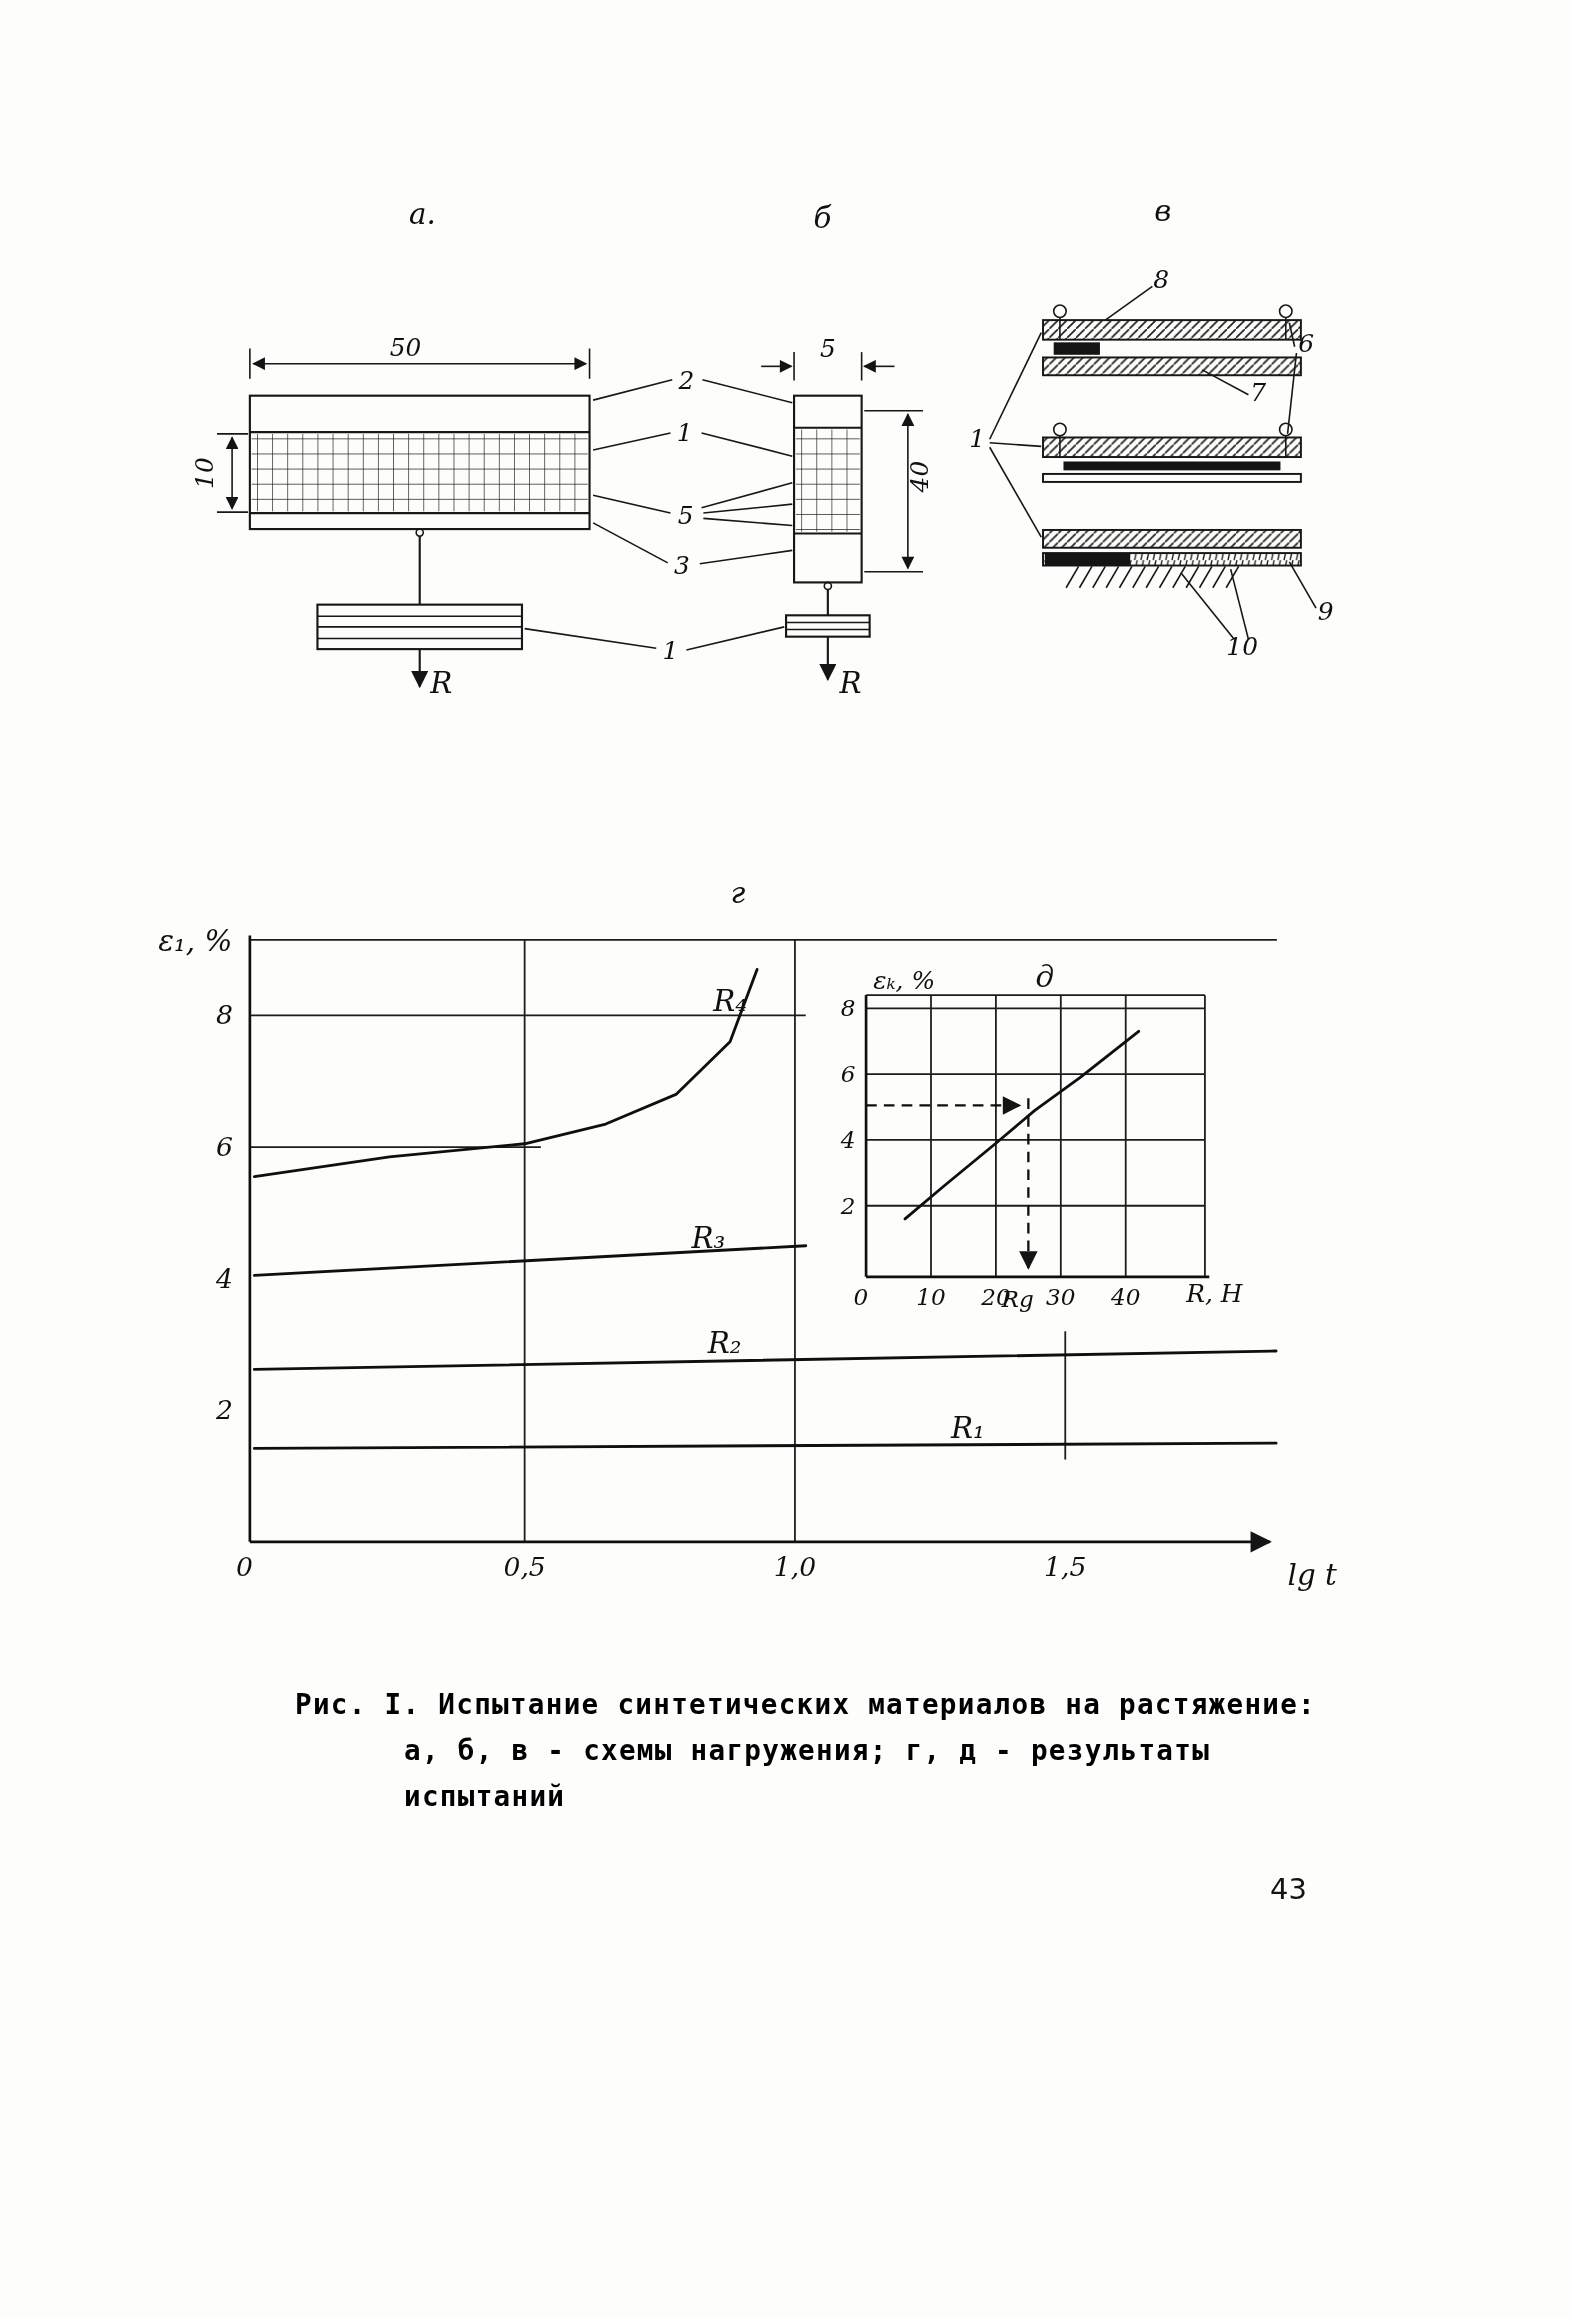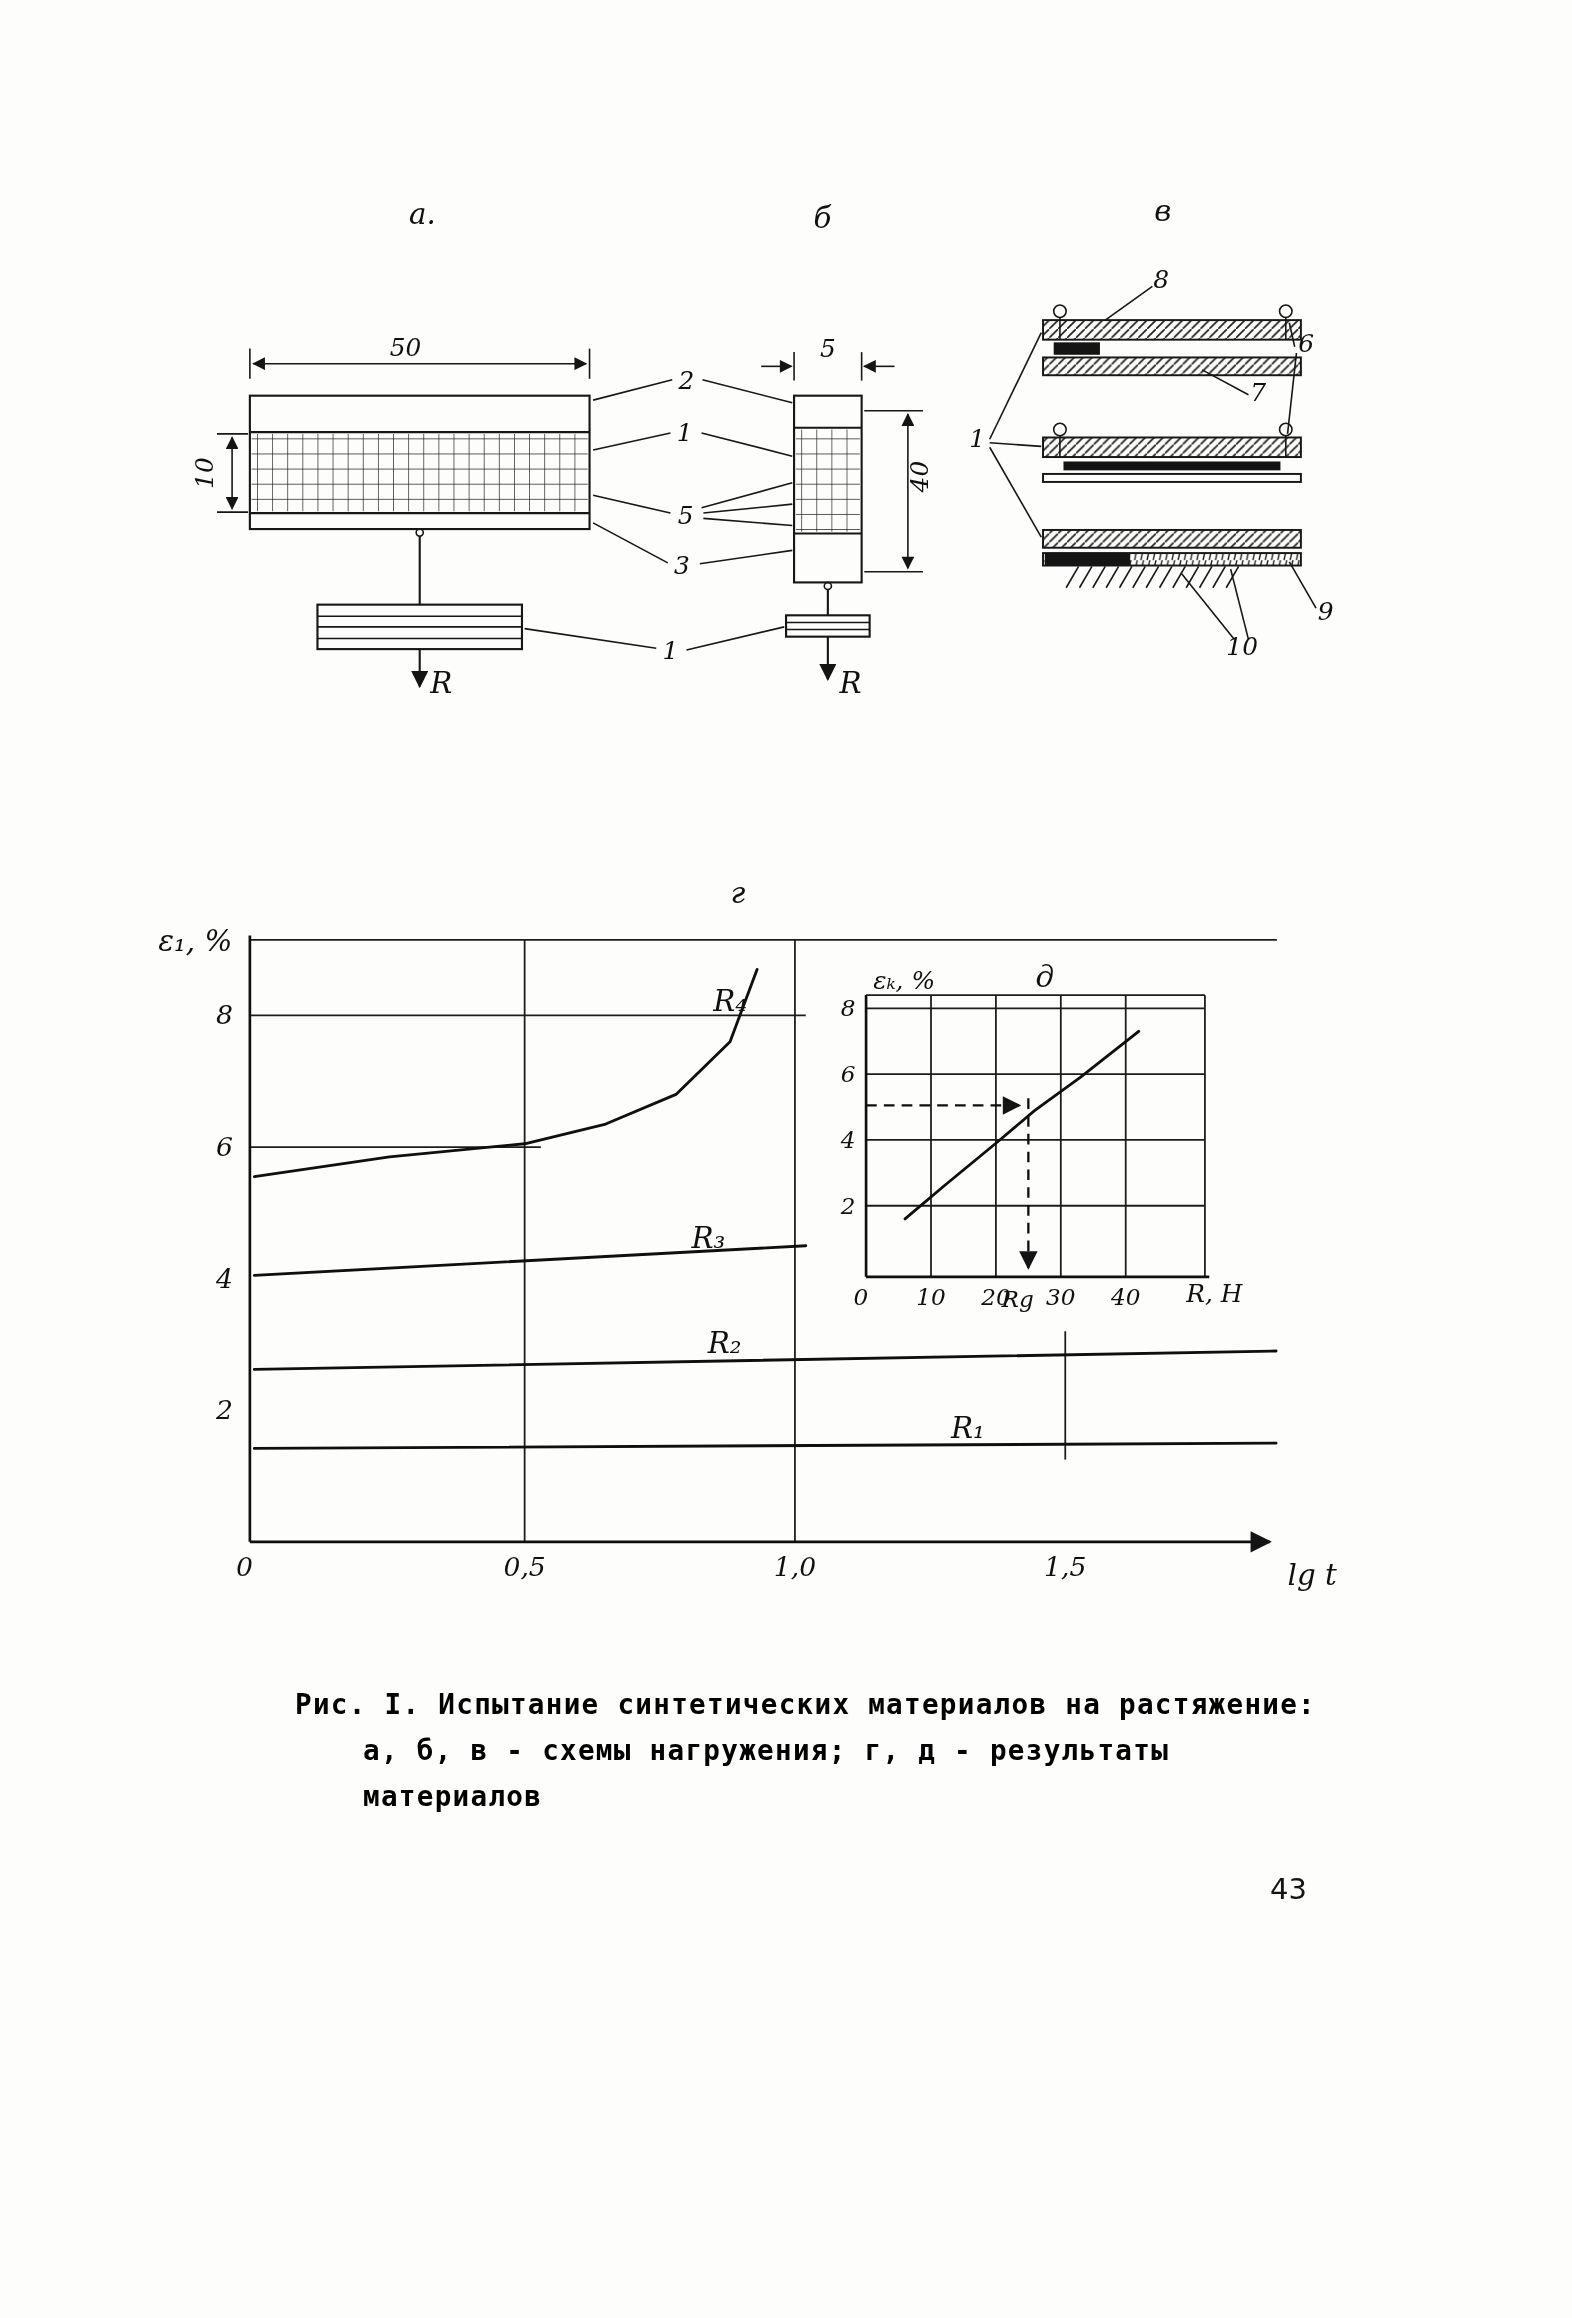--- a/index.html
+++ b/index.html
@@ -12,21 +12,21 @@
   .ax{stroke:#0f0f0f;stroke-width:3;fill:none;}
   .grid{stroke:#1c1c1c;stroke-width:2;fill:none;}
   .curve{stroke:#0f0f0f;stroke-width:3.2;fill:none;stroke-linecap:round;stroke-linejoin:round;}
   .dash{stroke:#0f0f0f;stroke-width:2.6;fill:none;stroke-dasharray:12 8;}
   text{fill:#101010;}
   .hw{font-family:"DejaVu Serif","DejaVu Sans",serif;font-style:italic;font-size:28px;}
   .hwb{font-family:"DejaVu Serif","DejaVu Sans",serif;font-style:italic;font-size:33px;}
   .tick{font-family:"DejaVu Serif","DejaVu Sans",serif;font-style:italic;font-size:30px;}
   .tick-s{font-family:"DejaVu Serif","DejaVu Sans",serif;font-style:italic;font-size:26px;}
   .caption{position:absolute;left:295px;top:1682px;font-family:"DejaVu Sans Mono","Liberation Mono",monospace;font-weight:bold;font-size:27.6px;letter-spacing:1.3px;color:#000000;line-height:46px;white-space:nowrap;}
-  .cap-indent{margin-left:68px;}
+  .cap-indent{margin-left:109px;}
   .pageno{position:absolute;left:1270px;top:1872px;font-family:"DejaVu Sans","Liberation Sans",sans-serif;font-size:29px;color:#141414;}
 </style>
 </head>
 <body>
 
 <div class="page">
 
 <svg width="1573" height="2319" viewBox="0 0 1769 2608">
   <defs>
     <marker id="arr" viewBox="0 0 10 10" refX="9" refY="5" markerWidth="9" markerHeight="8" orient="auto">
@@ -257,19 +257,19 @@
           <text x="1193" y="1468" class="tick-s" text-anchor="middle">30</text>
           <text x="1266" y="1468" class="tick-s" text-anchor="middle">40</text>
         </g>
     <text x="1334" y="1464" class="hw">R, Н</text>
   </g>
 </svg>
 
 <div class="caption">
   <div>Рис. I. Испытание синтетических материалов на растяжение:</div>
   <div class="cap-indent">а, б, в - схемы нагружения; г, д - результаты</div>
-  <div class="cap-indent">материалов</div>
+  <div class="cap-indent">испытаний</div>
 </div>
 
 <div class="pageno">43</div>
 
 </div>
 
 
 </body></html>

